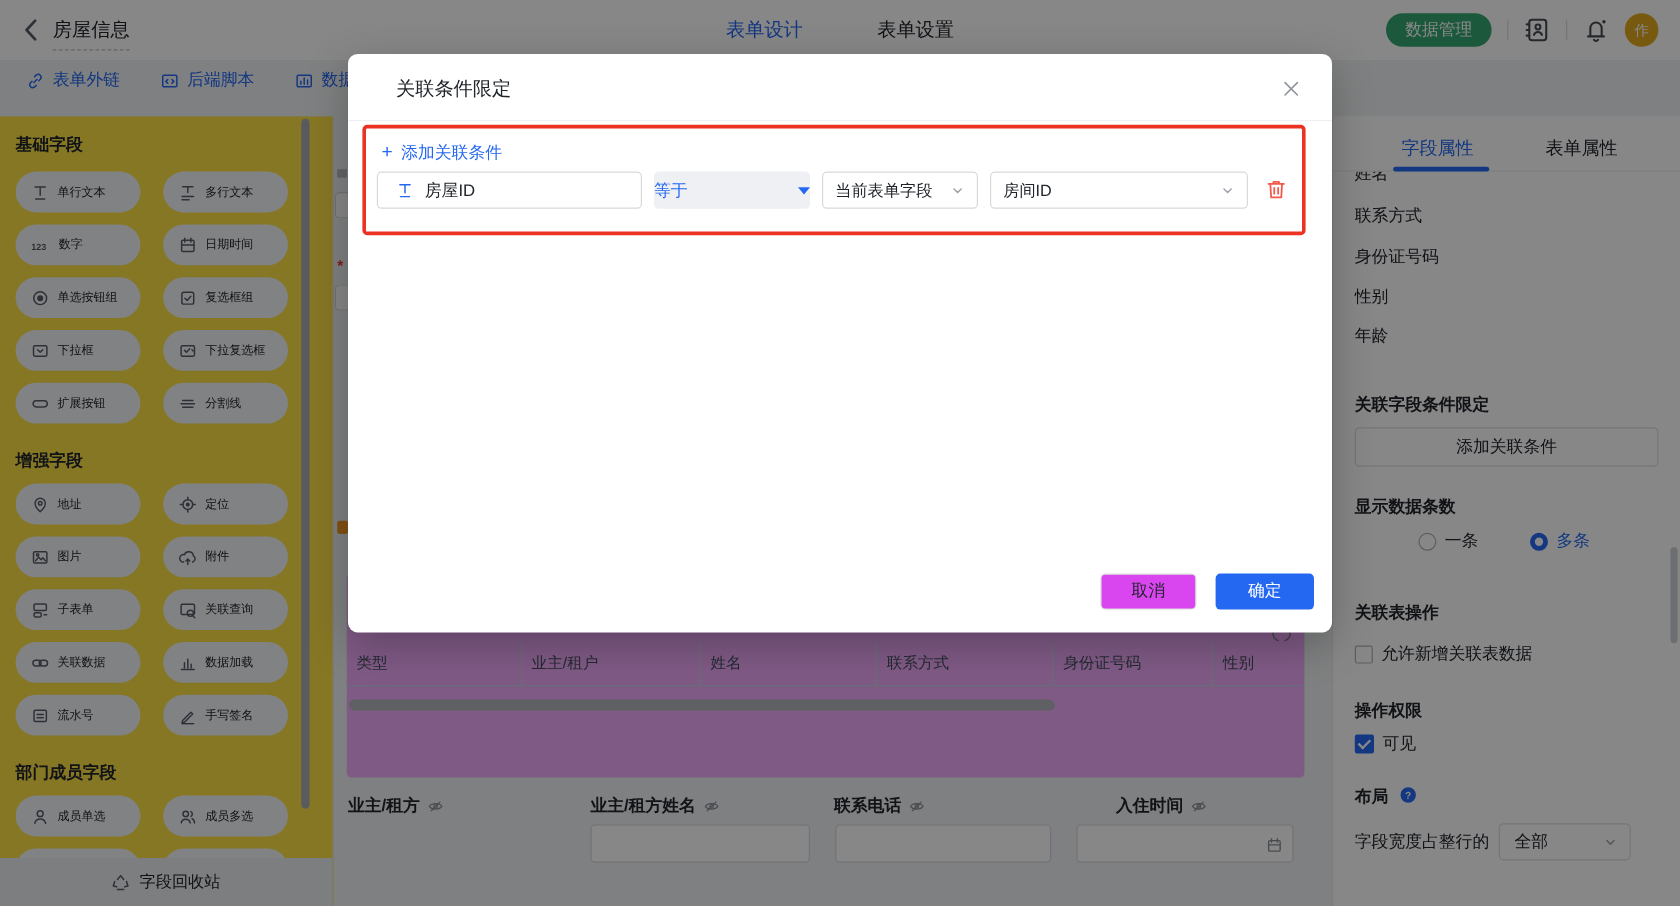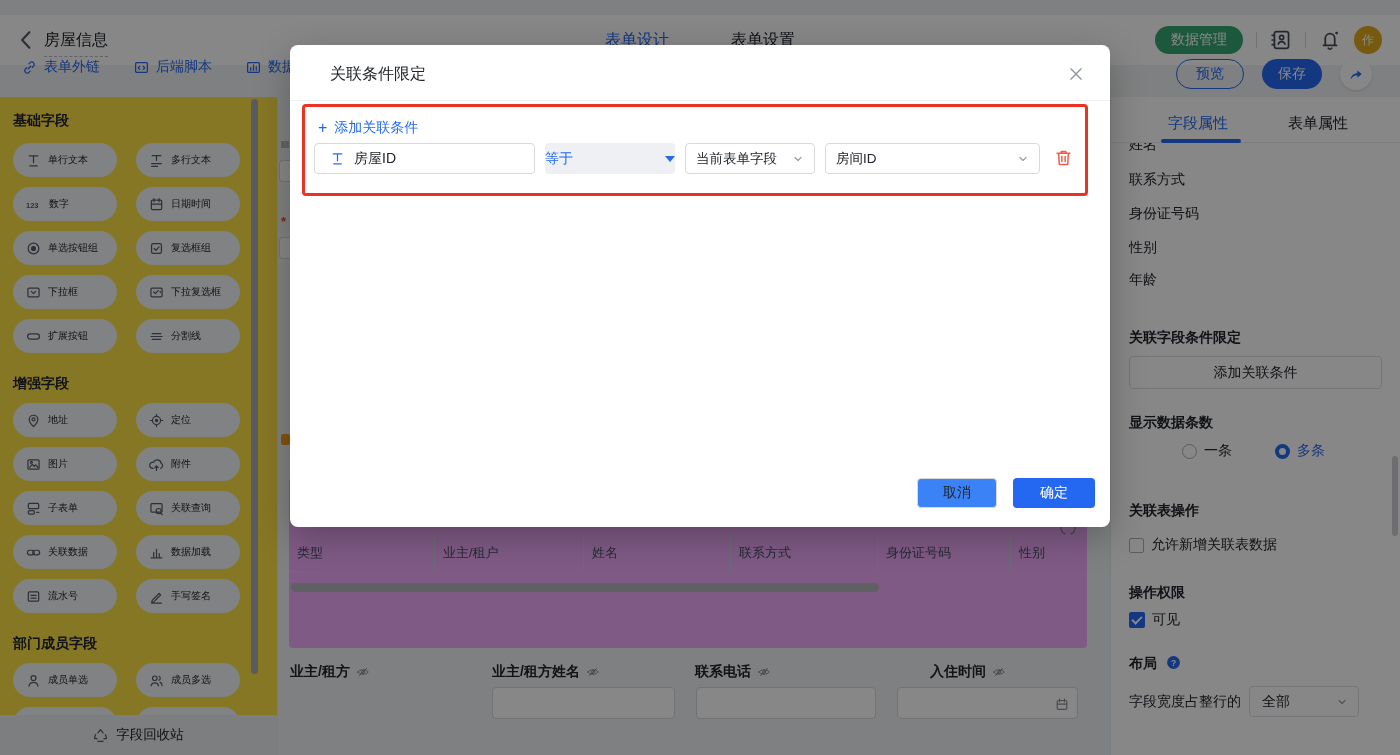--- a/index.html
+++ b/index.html
@@ -2,21 +2,21 @@
 <html><head>
 <meta charset="utf-8">
 <style>
   html,body{margin:0;padding:0;background:#2a2d33;}
   *{box-sizing:border-box;font-family:"Liberation Sans","DejaVu Sans",sans-serif;}
   #app{position:relative;width:1400px;height:755px;background:#f0f1f3;overflow:hidden;margin:0 auto;}
   .abs{position:absolute;}
   svg{display:block;}
   .ic{display:inline-flex;align-items:center;justify-content:flex-start;color:#565d68;}
   
-  .header{left:0;top:0;width:1400px;height:50px;background:#ffffff;margin-top:15px;}
+  .header{left:0;top:0;width:1400px;height:50px;background:#ffffff;}
   .back{left:18px;top:15px;width:16px;height:20px;color:#2468f2;cursor:pointer;}
   .htitle{left:44px;top:15px;font-size:16px;color:#20242b;font-weight:500;padding-bottom:5px;border-bottom:1px dashed #b7bcc4;}
   .htabs{left:0;right:0;top:15px;display:flex;justify-content:center;gap:62px;font-size:16px;}
   .htab{color:#20242b;cursor:pointer;}
   .htab.active{color:#2468f2;font-weight:500;}
   .hright{right:18px;top:0;height:50px;display:flex;align-items:center;gap:13px;}
   .greenpill{height:28px;padding:0 16px;border-radius:14px;background:#35a871;color:#fff;font-size:14px;display:flex;align-items:center;cursor:pointer;}
   .vdiv{width:1px;height:16px;background:#d8dadd;}
   .hicon{width:22px;height:22px;color:#454b54;cursor:pointer;}
   .avatar{width:28px;height:28px;border-radius:50%;background:#e0a91f;color:#fff;font-size:12px;display:flex;align-items:center;justify-content:center;cursor:pointer;}
@@ -71,21 +71,21 @@
   .m-close{position:absolute;right:26px;top:21px;width:16px;height:16px;color:#8f959e;cursor:pointer;}
   .m-div{position:absolute;left:0;top:55px;width:100%;height:1px;background:#eef0f2;}
   .m-add{position:absolute;left:28px;top:74px;display:flex;align-items:center;gap:7px;color:#2468f2;font-size:14px;cursor:pointer;}
   .m-add .plus{font-size:16px;line-height:14px;}
   .m-input{position:absolute;left:24px;top:98px;width:221px;height:31px;border:1px solid #d9d9d9;border-radius:4px;display:flex;align-items:center;gap:9px;padding-left:15px;font-size:14px;color:#20242b;}
   .m-op{position:absolute;left:255px;top:98px;width:130px;height:31px;background:#eef0f3;border-radius:4px;display:flex;align-items:center;padding:0 0;font-size:14px;color:#2468f2;cursor:pointer;}
   .caret{margin-left:auto;width:0;height:0;border-left:5px solid transparent;border-right:5px solid transparent;border-top:6px solid #2468f2;}
   .m-sel{position:absolute;top:98px;height:31px;border:1px solid #d9d9d9;border-radius:4px;display:flex;align-items:center;padding:0 10px;font-size:13.5px;color:#20242b;cursor:pointer;}
   .chev{margin-left:auto;width:12px;height:12px;color:#9aa0a8;}
   .m-trash{position:absolute;left:764px;top:103px;width:19px;height:19px;color:#f25a4a;cursor:pointer;}
-  .m-cancel{position:absolute;left:627px;top:433px;width:80px;height:30px;border:1px solid #d9d9d9;border-radius:4px;background:#3b82f6;font-size:14px;color:#20242b;display:flex;align-items:center;justify-content:center;cursor:pointer;}
+  .m-cancel{position:absolute;left:627px;top:433px;width:80px;height:30px;border:1px solid #d9d9d9;border-radius:4px;background:#d946ef;font-size:14px;color:#20242b;display:flex;align-items:center;justify-content:center;cursor:pointer;}
   .m-ok{position:absolute;left:723px;top:433px;width:82px;height:30px;border-radius:4px;background:#2468f2;font-size:14px;color:#fff;display:flex;align-items:center;justify-content:center;cursor:pointer;}
   .redrect{left:302px;top:104px;width:786px;height:92px;border:3px solid #ec3323;border-radius:4px;z-index:70;pointer-events:none;}
 </style>
 </head>
 <body>
 
 <div id="app">
 
   <div class="abs header">
     <div class="abs back"><span class="ic">
@@ -144,31 +144,20 @@
     <div class="ttab">
       <span class="ic" style="color:#2468f2">
           <svg width="15" height="15" viewBox="0 0 14 14" fill="none" stroke="currentColor" stroke-width="1.15" stroke-linecap="round" stroke-linejoin="round">
             <rect x="1.5" y="2.5" width="11" height="9" rx="1"></rect>
             <path d="M4.4 9.6V7.2M7 9.6V4.6M9.6 9.6V6.2"></path>
           </svg>
         </span>
       <span>数据</span>
     </div>
   </div>
-  <div class="abs tright">
-    <div class="btn-preview">预览</div>
-    <div class="btn-save">保存</div>
-    <div class="btn-share">
-        <span class="ic" style="color:#2468f2">
-          <svg width="16" height="16" viewBox="0 0 14 14">
-            <path d="M2.2 11.8C2.8 8 5.2 6.4 8.2 6.3V4l3.8 3.1-3.8 3.1V8C5.8 8 3.8 9.2 2.2 11.8Z" fill="currentColor"></path>
-          </svg>
-        </span>
-      </div>
-  </div>
 
   <div class="abs sidebar">
     <div class="sec-title" style="top:15px">基础字段</div>
     <div class="pill" style="left:13px;top:46px">
         <span class="ic">
           <svg width="15" height="15" viewBox="0 0 14 14" fill="none" stroke="currentColor" stroke-width="1.15" stroke-linecap="round" stroke-linejoin="round">
             <path d="M3 2.7h8M7 2.7V9M3.5 12h7"></path>
           </svg>
         </span>
         <span class="lbl">单行文本</span>

